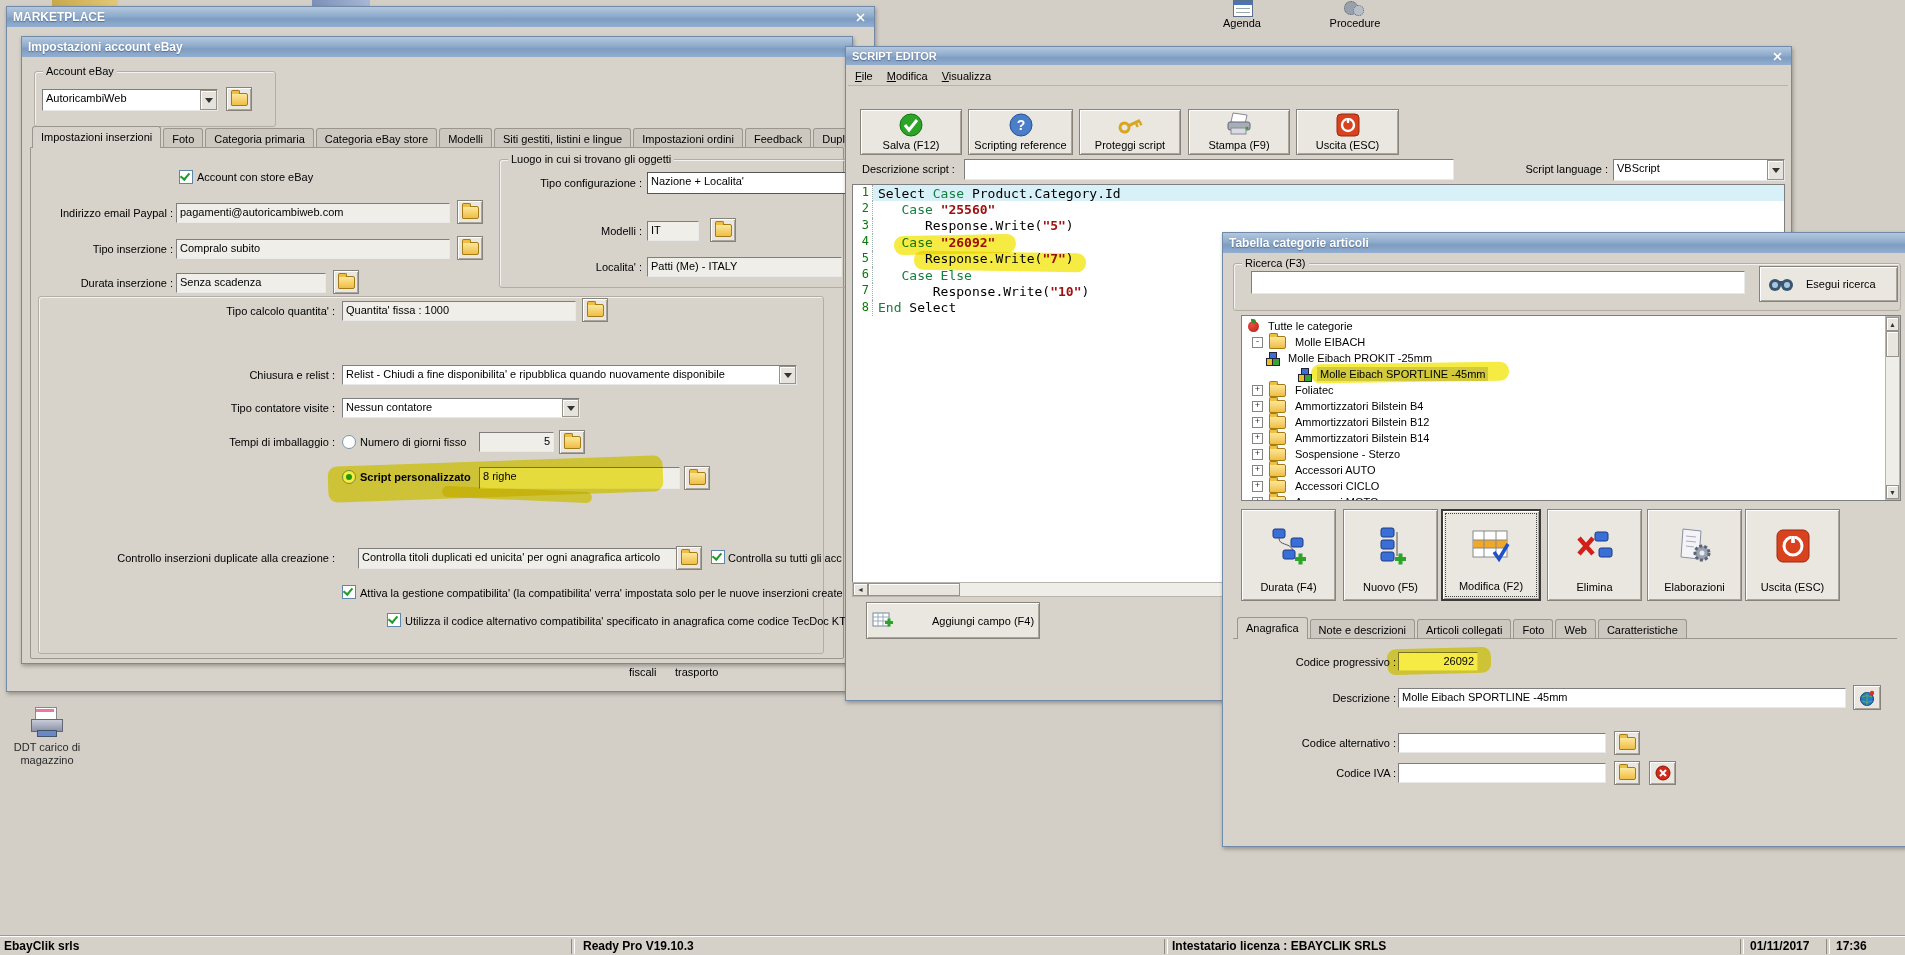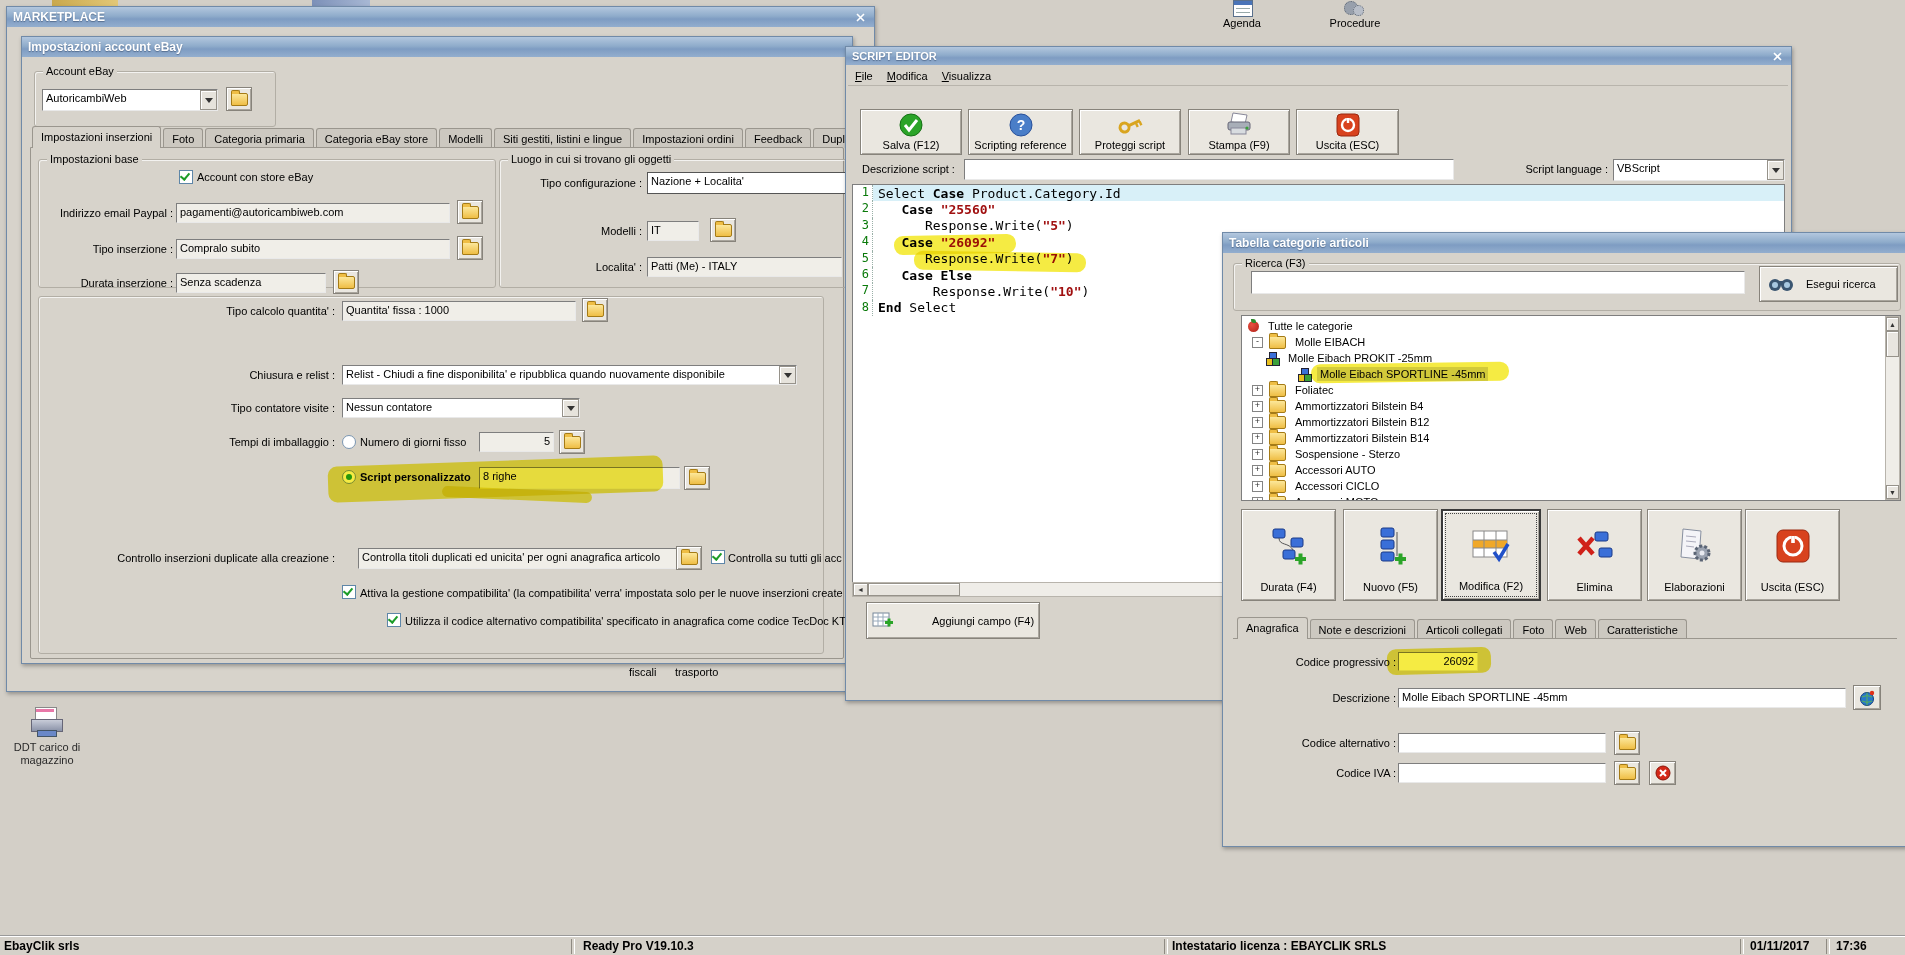--- a/index.html
+++ b/index.html
@@ -47,21 +47,21 @@
       border:1px solid #A57B16;border-bottom:none;border-radius:2px 2px 0 0;}
   .fbtn{width:26px;height:24px;}
   
   .code{position:absolute;background:#fff;border:1px solid #7E7E7E;overflow:hidden;
         font-family:"DejaVu Sans Mono",monospace;font-size:13px;}
   .code-line{display:flex;height:16.4px;align-items:center;}
   .code-line.current{background:#D8F0F8;}
   .ln{width:20px;flex:none;text-align:right;color:#0A7A0A;font-size:12px;padding-right:3px;
       border-right:1px dotted #9AB0A8;background:#fff;height:100%;box-sizing:border-box;}
   .ct{white-space:pre;padding-left:5px;}
-  .kw{color:#000000;font-weight:bold;}
+  .kw{color:#15803d;font-weight:normal;}
   .str{color:#A01010;font-weight:bold;}
   
   .sbtn{position:absolute;background:#E8E5DF;border:1px solid #96928A;box-shadow:inset 1px 1px 0 #fff;
         display:flex;align-items:center;justify-content:center;font-size:7px;color:#333;box-sizing:border-box;}
   .strack{position:absolute;background:#EFEDE8;border:1px solid #B8B4AC;box-sizing:border-box;}
   
   .treebox{position:absolute;background:#fff;border:1px solid #7E7E7E;overflow:hidden;padding-top:2px;box-sizing:border-box;}
   .tree-item{height:16px;display:flex;align-items:center;font-size:11px;white-space:nowrap;}
   .expander{width:9px;height:9px;flex:none;border:1px solid #848484;background:#fff;font-size:9px;
       line-height:7px;text-align:center;margin-right:6px;color:#333;}
@@ -159,23 +159,20 @@
       <span class="tab">Categoria primaria</span>
       <span class="tab">Categoria eBay store</span>
       <span class="tab">Modelli</span>
       <span class="tab">Siti gestiti, listini e lingue</span>
       <span class="tab">Impostazioni ordini</span>
       <span class="tab">Feedback</span>
       <span class="tab">Duplicazione inserz</span>
     </div>
   <div class="tabpage" style="left:8px;top:110px;width:812px;height:510px;"></div>
 
-  <div class="gb" style="left:16px;top:122px;width:456px;height:127px;">
-    <span class="gl">Impostazioni base</span>
-  </div>
   <span class="cb on" style="left:157px;top:133px;"></span>
   <span class="lbl" style="left:175px;top:134px;">Account con store eBay</span>
 
   <span class="lbl r" style="left:20px;top:170px;width:131px;">Indirizzo email Paypal :</span>
   <div class="inp gray" style="left:154px;top:166px;width:274px;height:20px;"><span>pagamenti@autoricambiweb.com</span></div>
   <span class="btn fbtn" style="left:435px;top:163px;">
       <span class="folder"></span>
     </span>
 
   <span class="lbl r" style="left:20px;top:206px;width:131px;">Tipo inserzione :</span>

